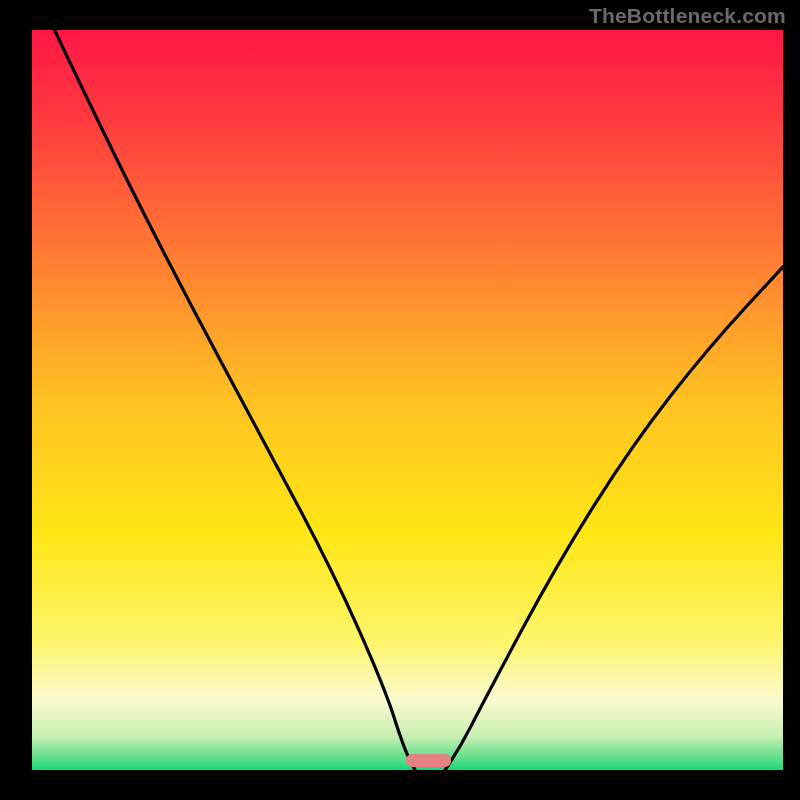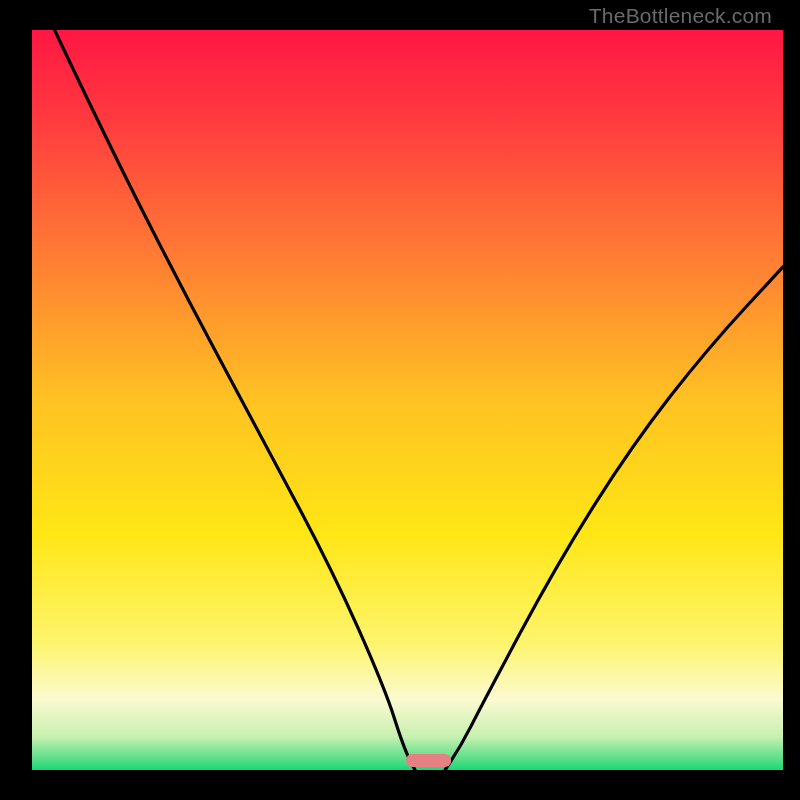--- a/index.html
+++ b/index.html
@@ -14,24 +14,24 @@
   .frame {
     position: absolute;
     top: 0; left: 0;
     width: 800px;
     height: 800px;
     background: #000;
   }
   .watermark {
     position: absolute;
     top: 4px;
-    right: 28px;
+    right: 14px;
     color: #6a6a6a;
     font-size: 21px;
-    font-weight: 400;
+    font-weight: 700;
     letter-spacing: 0.2px;
     z-index: 10;
   }
   svg {
     position: absolute;
     top: 0;
     left: 0;
   }
 </style>
 </head>

